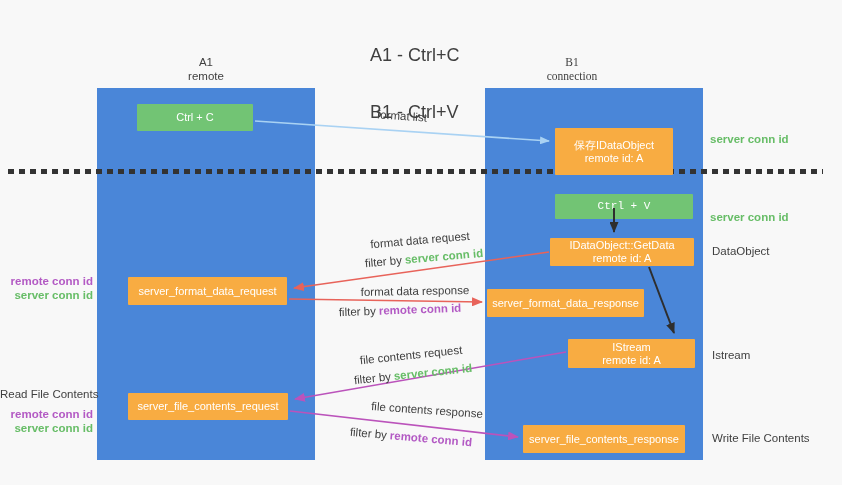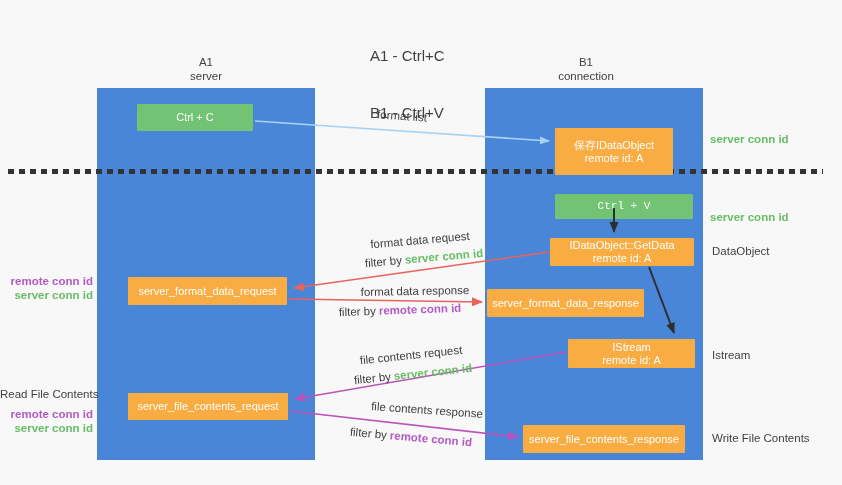--- a/index.html
+++ b/index.html
@@ -6,21 +6,21 @@
     --col-blue:#4a86d8; --box-green:#72c474; --box-orange:#f8ac42;
     --text-green:#67bd67; --text-purple:#b35ac4; --arrow-red:#e8635a;
     --arrow-magenta:#bb53bb; --arrow-blue:#a9d2f3; --arrow-black:#2e2e2e;
     --ink:#3f3f3f; --bg:#f8f8f8; --dotted:#333333;
   }
   html,body{margin:0;padding:0;}
   body{width:842px;height:485px;background:var(--bg);
        font-family:"Liberation Sans",sans-serif;color:var(--ink);overflow:hidden;}
   #stage{position:relative;width:842px;height:485px;}
   .abs{position:absolute;}
-  .title{font-size:15px;line-height:19px;white-space:pre;}
+  .title{font-size:18px;line-height:19px;white-space:pre;}
   .lane{background:var(--col-blue);}
   .lane-header{text-align:center;font-size:11.5px;line-height:14px;}
   .node{display:flex;flex-direction:column;align-items:center;justify-content:center;
         color:#fff;font-size:11px;line-height:13px;text-align:right;
         white-space:nowrap;border-radius:1px;}
   .green-node{background:var(--box-green);}
   .orange-node{background:var(--box-orange);}
   .lbl{font-size:11.5px;white-space:nowrap;transform-origin:center;
        transform:translate(-50%,-50%) rotate(var(--rot,0deg));}
   .lbl .hl{margin-left:3px;font-weight:bold;}
@@ -37,23 +37,23 @@
 
 <div id="stage">
 
   <div class="abs title" style="left:370px;top:8px;">
     <div>A1 - Ctrl+C</div>
     <div>B1 - Ctrl+V</div>
   </div>
 
   <div class="abs lane-header" style="left:97px;top:55px;width:218px;">
     <div>A1</div>
-    <div>server</div>
+    <div>remote</div>
   </div>
-  <div class="abs lane-header" style="left:477px;top:55px;width:218px;">
+  <div class="abs lane-header" style="left:463px;top:55px;width:218px;font-family:Liberation Serif, serif;">
     <div>B1</div>
     <div>connection</div>
   </div>
 
   <div class="abs lane" style="left:97px;top:88px;width:218px;height:372px;"></div>
   <div class="abs lane" style="left:485px;top:88px;width:218px;height:372px;"></div>
 
   <div class="abs dotted-line" style="left:8px;top:169px;width:815px;"></div>
 
   <div class="abs node green-node" style="left:137px;top:104px;width:116px;height:27px;">

